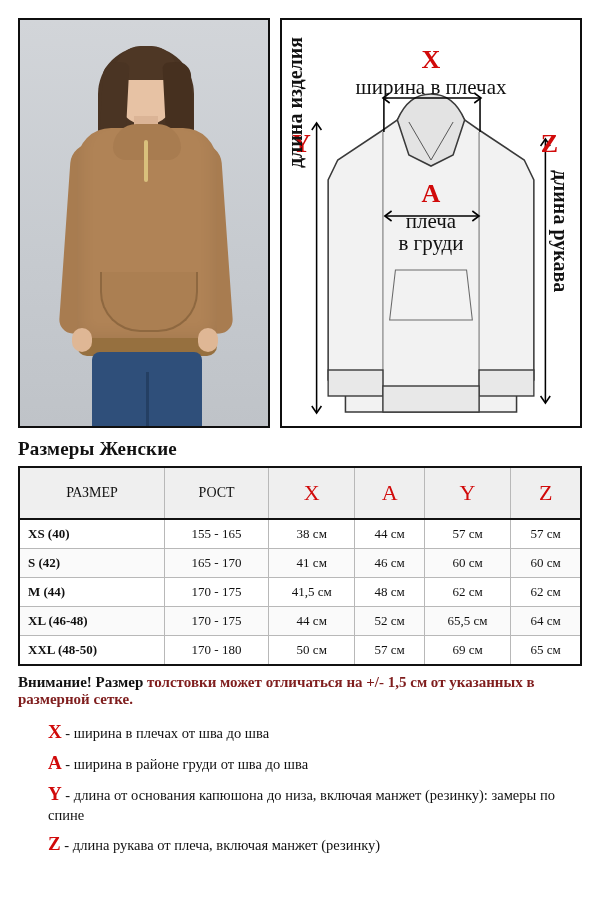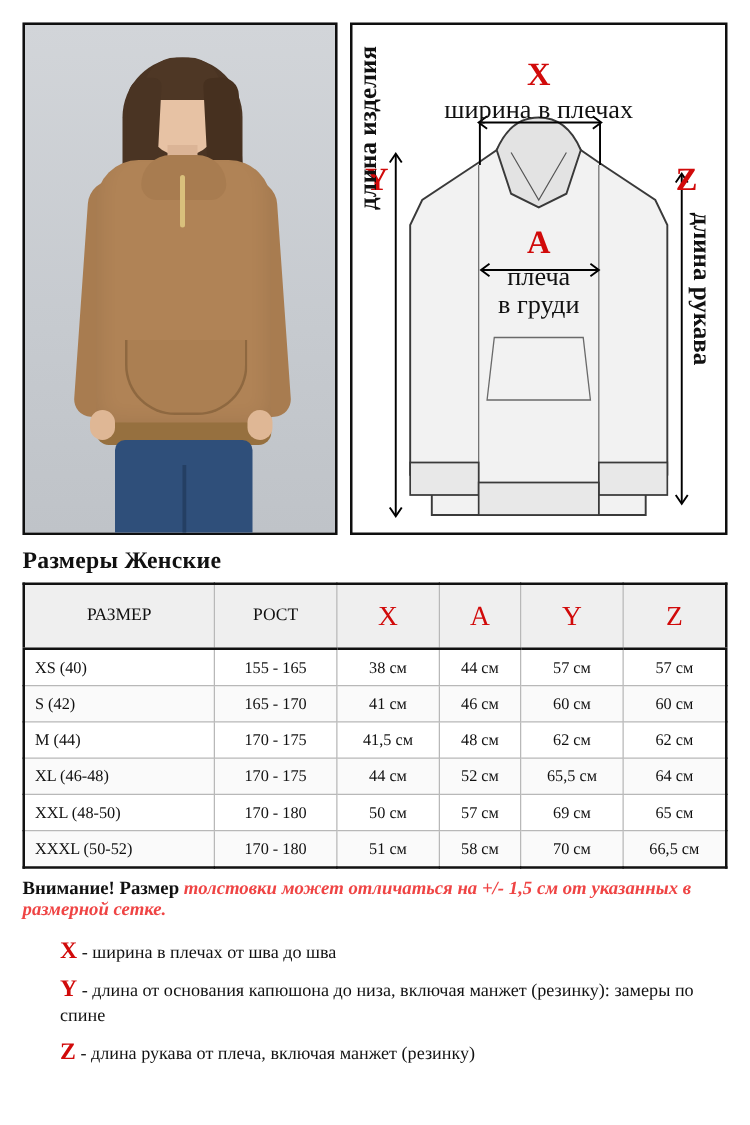--- a/index.html
+++ b/index.html
@@ -264,34 +264,34 @@
     padding: 12px 4px;
     border-bottom: 2px solid #111;
   }
   table.sizes thead th.letter {
     font-size: 22px;
     color: #d10a0a;
   }
   table.sizes tbody td:first-child {
     text-align: left;
     padding-left: 8px;
-    font-weight: normal;
+    font-weight: bold;
     font-size: 13px;
   }
   table.sizes tbody tr:nth-child(odd) { background: #ffffff; }
   table.sizes tbody tr:nth-child(even) { background: #fafafa; }
 
   
   .warning {
     margin-top: 8px;
     font-size: 15px;
     font-weight: bold;
     line-height: 1.15;
   }
-  .warning .accent { color: #ef4444; font-style: italic; }
+  .warning .accent { color: #7f1d1d; }
 
   
   .legend {
     margin: 10px 0 0 30px;
     font-size: 14.5px;
     line-height: 1.32;
   }
   .legend-row {
     margin-bottom: 6px;
   }
@@ -438,41 +438,37 @@
         <td>64 см</td>
       </tr>
       <tr>
         <td>XXL (48-50)</td>
         <td>170 - 180</td>
         <td>50 см</td>
         <td>57 см</td>
         <td>69 см</td>
         <td>65 см</td>
       </tr>
-      <tr>
-        <td>XXXL (50-52)</td>
-        <td>170 - 180</td>
-        <td>51 см</td>
-        <td>58 см</td>
-        <td>70 см</td>
-        <td>66,5 см</td>
-      </tr>
     </tbody>
   </table>
 
   <div class="warning">
     <span>Внимание! Размер </span><span class="accent">толстовки может отличаться на +/- 1,5 см от</span><span class="accent"> указанных в размерной сетке.</span>
   </div>
 
   <div class="legend">
     <div class="legend-row">
       <span class="legend-key">X</span>
       <span>- ширина в плечах от шва до шва</span>
     </div>
     <div class="legend-row">
+      <span class="legend-key">A</span>
+      <span>- ширина в районе груди от шва до шва</span>
+    </div>
+    <div class="legend-row">
       <span class="legend-key">Y</span>
       <span>- длина от основания капюшона до низа, включая манжет (резинку): замеры по спине</span>
     </div>
     <div class="legend-row">
       <span class="legend-key">Z</span>
       <span>- длина рукава от плеча, включая манжет (резинку)</span>
     </div>
   </div>
 
 </div>

